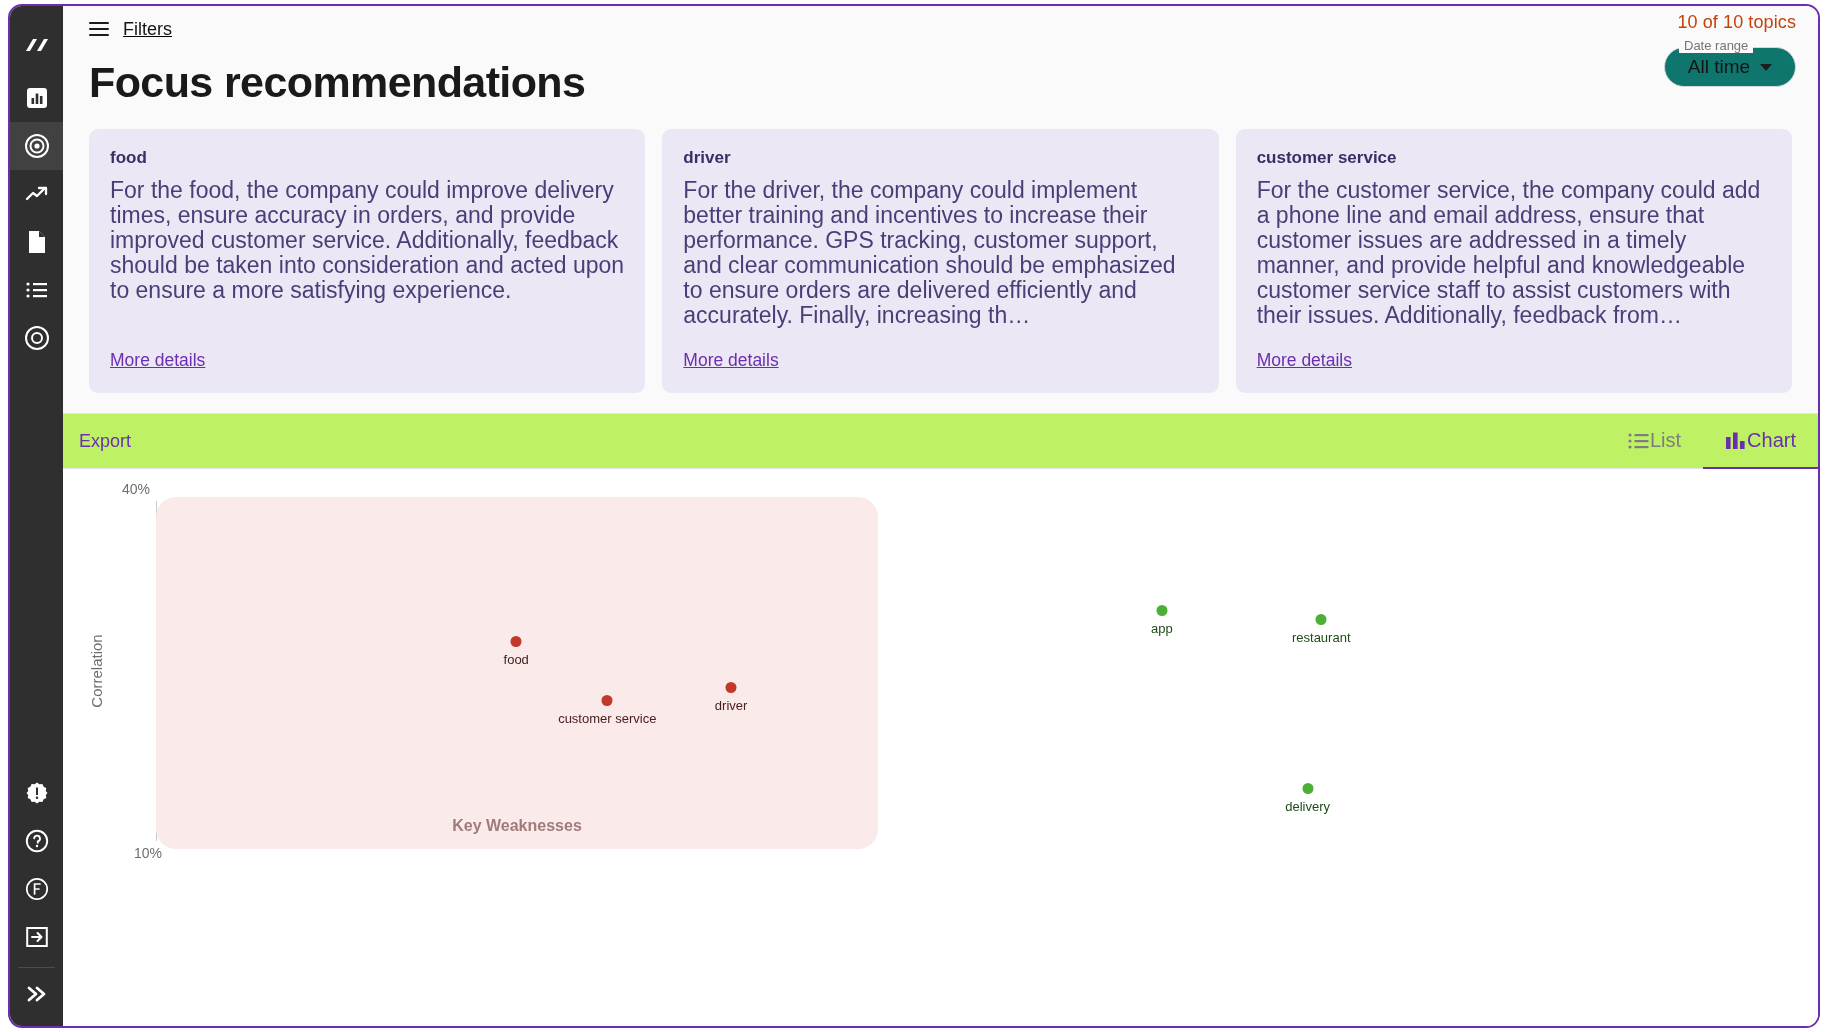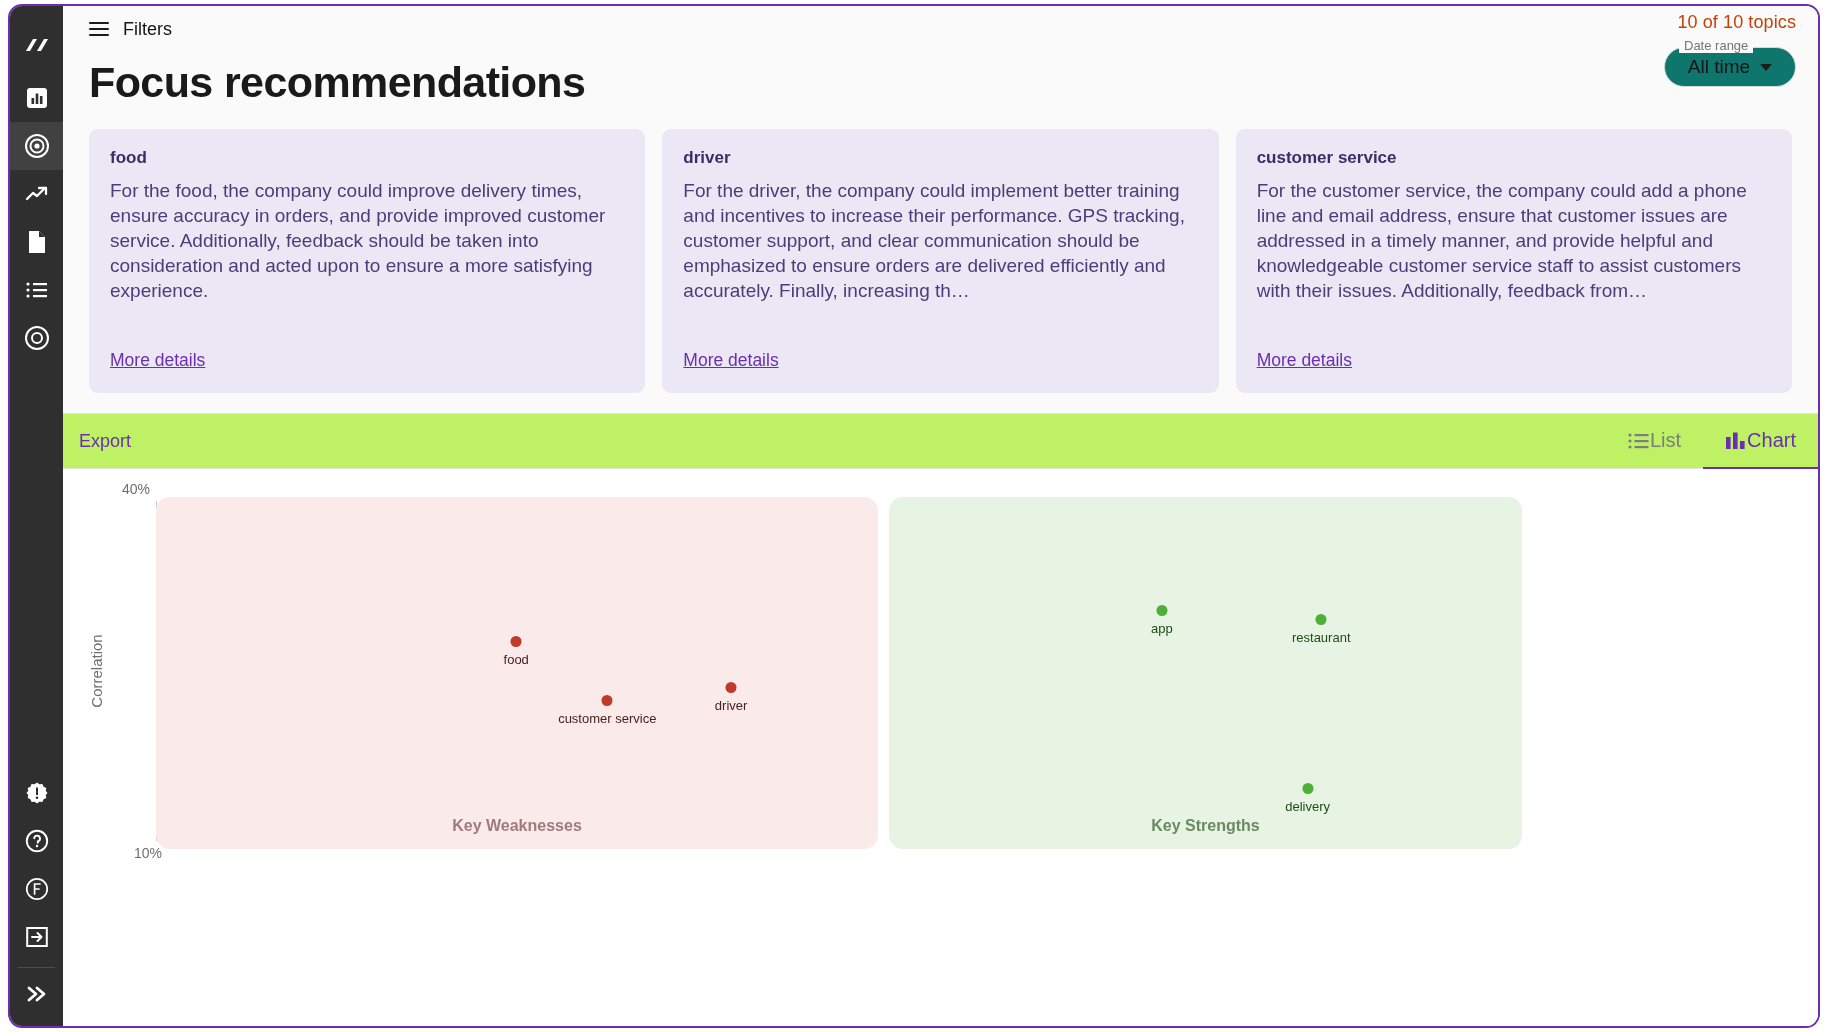--- a/index.html
+++ b/index.html
@@ -56,20 +56,21 @@
   
   .topbar {
     height: 46px; flex: 0 0 46px;
     display: flex; align-items: center;
     padding: 0 22px 0 26px;
     position: relative;
   }
   .filters-btn {
     display: flex; align-items: center; gap: 14px;
     cursor: pointer;
+    text-decoration: underline;
   }
   .hamburger { width: 20px; display: flex; flex-direction: column; gap: 4px; }
   .hamburger i { display: block; height: 2px; background: #1c1c1c; border-radius: 1px; }
   .filters-label { font-size: 18px; color: #141414; }
 
   .topright {
     position: absolute; right: 22px; top: 6px;
     display: flex; flex-direction: column; align-items: flex-end;
   }
   .topics-count { font-size: 18px; color: #c2410c; letter-spacing: .1px; }
@@ -111,21 +112,21 @@
     padding: 19px 21px 22px 21px;
     height: 264px;
     display: flex; flex-direction: column;
     overflow: hidden;
   }
   .card-title {
     font-size: 17px; font-weight: bold; color: #3b2e66;
     margin-bottom: 10px;
   }
   .card-body {
-    font-size: 19px; line-height: 25px; color: #4b3e78;
+    font-size: 23px; line-height: 25px; color: #4b3e78;
     flex: 1 1 auto; overflow: hidden;
   }
   .card-link {
     font-size: 17.5px; color: #6a2fb0;
     text-decoration: underline; cursor: pointer;
     align-self: flex-start;
   }
 
   
   .toolbar {
@@ -169,21 +170,21 @@
     position: absolute; width: 1px; background: #c9c9c9;
   }
   .y-axis-title {
     position: absolute;
     font-size: 15px; color: #6e6e6e;
     transform-origin: center center;
     white-space: nowrap;
   }
 
   .quadrant {
-    position: absolute; border-radius: 14px; padding-left: 36px;
+    position: absolute; border-radius: 20px; padding-left: 36px;
   }
   .quadrant.weak { background: #fbeaea; }
   .quadrant.strong { background: #e7f3e3; }
   .quadrant-label {
     position: absolute; bottom: 14px; left: 0; width: 100%;
     text-align: center;
     font-size: 16px; font-weight: bold;
   }
   .quadrant.weak .quadrant-label { color: #a07b7b; }
   .quadrant.strong .quadrant-label { color: #6b8a63; }
@@ -401,23 +402,20 @@
 
     <div class="chart-area">
       <div class="chart-inner" id="chart-inner">
           <div class="y-axis-line" style="left:93px;top:32px;height:340px;"></div>
           <div class="y-tick" style="width:80px;left:7px;top:12px;">40%</div>
           <div class="y-tick" style="width:80px;left:19px;top:376px;">10%</div>
           <div class="y-axis-title" style="left:33px;top:202px;transform:translate(-50%,-50%) rotate(-90deg);">Correlation</div>
           <div class="quadrant weak" style="left:93px;top:28px;width:722px;height:352px;">
              <div class="quadrant-label">Key Weaknesses</div>
            </div>
-          <div class="quadrant strong" style="left:826px;top:28px;width:633px;height:352px;">
-             <div class="quadrant-label">Key Strengths</div>
-           </div>
           <div class="point neg" style="left:452.71333333333337px;top:166.86666666666665px;width:1px;height:1px;">
                  <span class="dot"></span>
                  <span class="plabel">food</span>
                </div>
           <div class="point neg" style="left:543.78px;top:225.8px;width:1px;height:1px;">
                  <span class="dot"></span>
                  <span class="plabel">customer service</span>
                </div>
           <div class="point neg" style="left:667.6306666666667px;top:213.33333333333334px;width:1px;height:1px;">
                  <span class="dot"></span>

